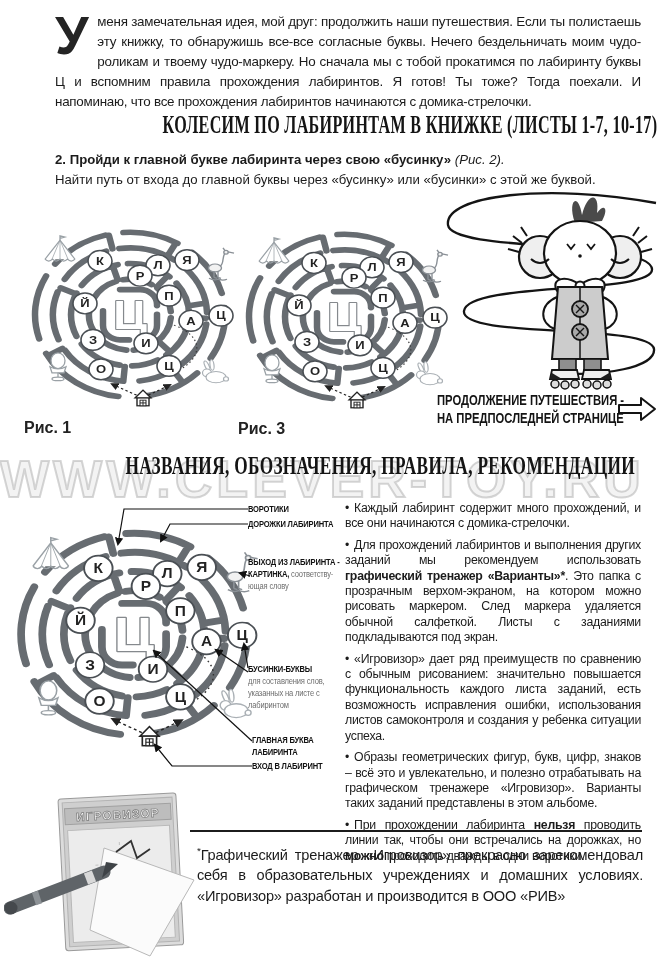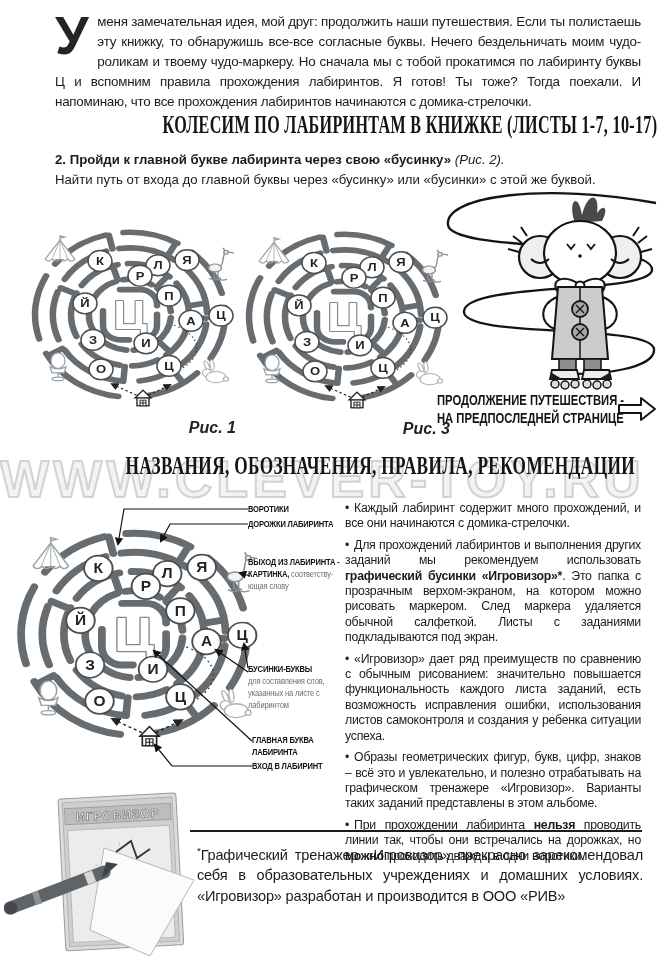--- a/index.html
+++ b/index.html
@@ -22,22 +22,22 @@
   #h1 .hscale { font-size:26px; transform:scaleX(0.62); letter-spacing:0.5px; }
   #h2 { top:452px; }
   #h2 .hscale { font-size:25px; transform:scaleX(0.69); letter-spacing:0.5px; }
 
   #tasks { position:absolute; left:55px; top:150px; width:586px;
            font-size:13.2px; line-height:20px; }
   .task-title { font-weight:bold; }
   .task-desc  { margin-bottom:6px; }
 
   .figsvg { position:absolute; }
-  .figcap { position:absolute; width:212px; text-align:right;
-            font-size:16px; font-style:italic; font-weight:600; color:#222; }
+  .figcap { position:absolute; width:212px; text-align:left;
+            font-size:16px; font-weight:600; color:#222; }
 
   #character { position:absolute; left:428px; top:181px; }
   #continue { position:absolute; left:437px; top:391px; font-weight:bold;
               font-size:15px; line-height:17.5px; white-space:nowrap; color:#141414; }
   #continue .cl { display:inline-block; transform:scaleX(0.75); transform-origin:left center; }
   #continue-arrow { position:absolute; left:616px; top:395px; }
 
   #watermark { position:absolute; left:0; top:449px; width:631px; text-align:center;
                font-size:52px; font-weight:bold; letter-spacing:4px; white-space:nowrap;
                color:rgba(170,170,170,0.14); -webkit-text-stroke:2px rgba(158,158,158,0.42);
@@ -360,21 +360,21 @@
   <div class="lbl" id="lbl-gates">ВОРОТИКИ</div>
   <div class="lbl" id="lbl-paths">ДОРОЖКИ ЛАБИРИНТА</div>
   <div class="lbl" id="lbl-exit"><span class="b">ВЫХОД ИЗ ЛАБИРИНТА - КАРТИНКА,</span><span class="n"> соответству-ющая слову</span></div>
   <div class="lbl" id="lbl-beads"><span class="bl">БУСИНКИ-БУКВЫ</span><span class="n">для составления слов, указанных на листе с лабиринтом</span></div>
   <div class="lbl" id="lbl-main">ГЛАВНАЯ БУКВА ЛАБИРИНТА</div>
   <div class="lbl" id="lbl-entrance">ВХОД В ЛАБИРИНТ</div>
 </div>
 
 <div id="rules">
   <p><span class="blt">•</span><span><span>Каждый лабиринт содержит много прохождений, и все они начинаются с домика-стрелочки.</span></span></p>
-  <p><span class="blt">•</span><span><span>Для прохождений лабиринтов и выполнения других заданий мы рекомендуем использовать </span><span class="b">графический бусинки «Игровизор»*</span><span>. Это папка с прозрачным верхом-экраном, на котором можно рисовать маркером. След маркера удаляется обычной салфеткой. Листы с заданиями подкладываются под экран.</span></span></p>
+  <p><span class="blt">•</span><span><span>Для прохождений лабиринтов и выполнения других заданий мы рекомендуем использовать </span><span class="b">графический тренажер «Варианты»*</span><span>. Это папка с прозрачным верхом-экраном, на котором можно рисовать маркером. След маркера удаляется обычной салфеткой. Листы с заданиями подкладываются под экран.</span></span></p>
   <p><span class="blt">•</span><span><span>«Игровизор» дает ряд преимуществ по сравнению с обычным рисованием: значительно повышается функциональность каждого листа заданий, есть возможность исправления ошибки, использования листов самоконтроля и создания у ребенка ситуации успеха.</span></span></p>
   <p><span class="blt">•</span><span><span>Образы геометрических фигур, букв, цифр, знаков – всё это и увлекательно, и полезно отрабатывать на графическом тренажере «Игровизор». Варианты таких заданий представлены в этом альбоме.</span></span></p>
   <p><span class="blt">•</span><span><span>При прохождении лабиринта </span><span class="b">нельзя</span><span> проводить линии так, чтобы они встречались на дорожках, но </span><span class="b">можно</span><span> проходить дважды в одни воротики.</span></span></p>
 </div>
 
 <div id="divider"></div>
 <p id="footnote"><span class="sup">*</span><span>Графический тренажер «Игровизор» прекрасно зарекомендовал себя в образовательных учреждениях и домашних условиях. «Игровизор» разработан и производится в ООО «РИВ»</span></p>
 
 <svg id="pad" width="200" height="168" viewBox="0 0 200 168">
   <g transform="rotate(-3 115 85)">

